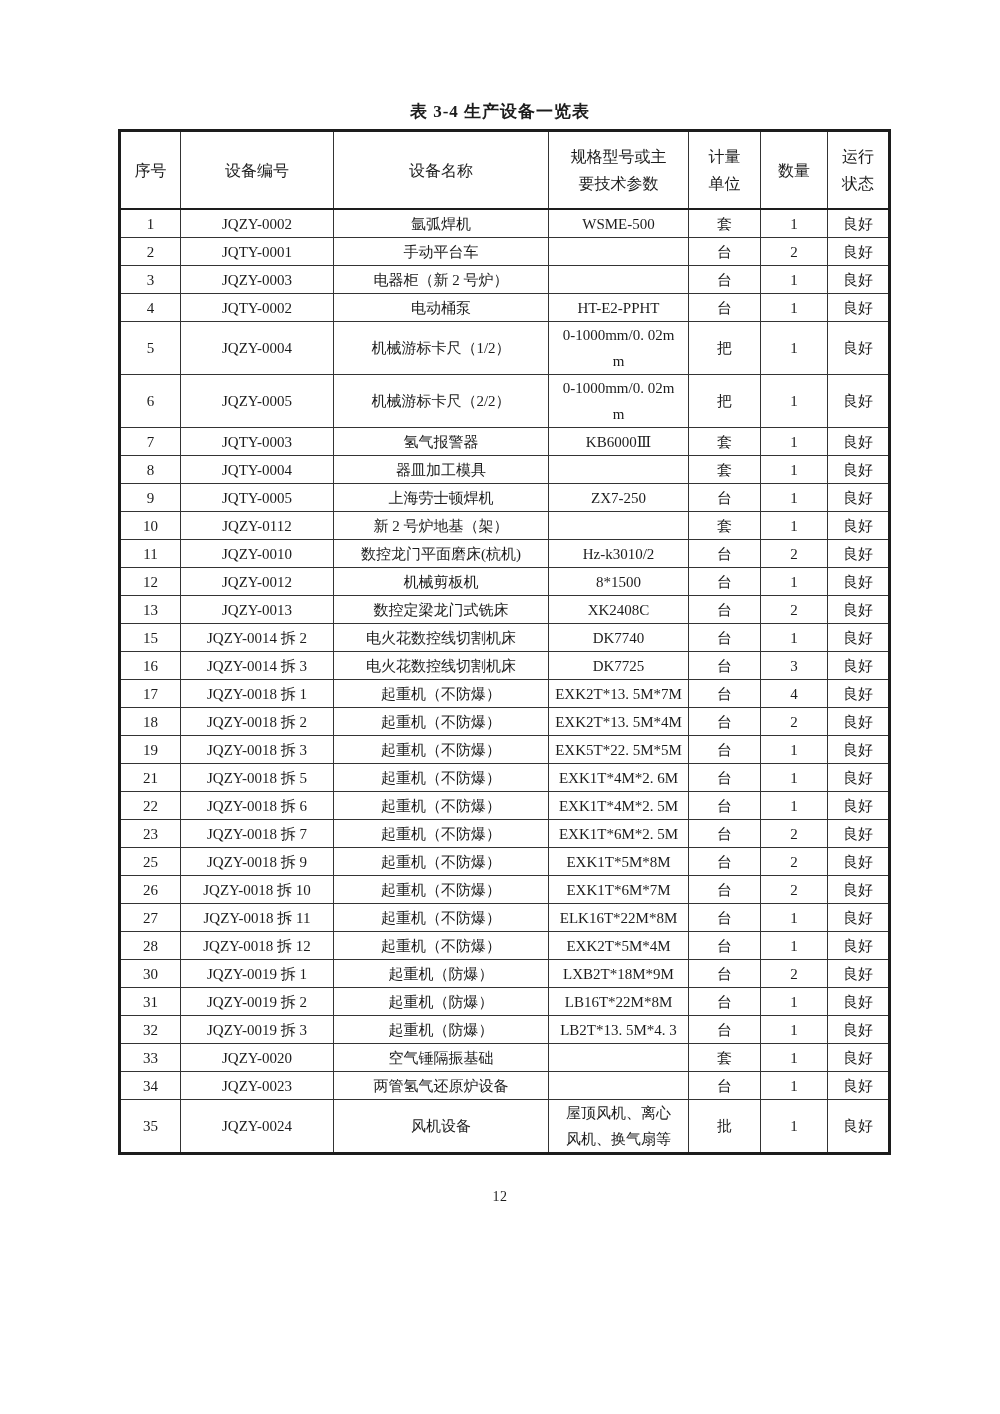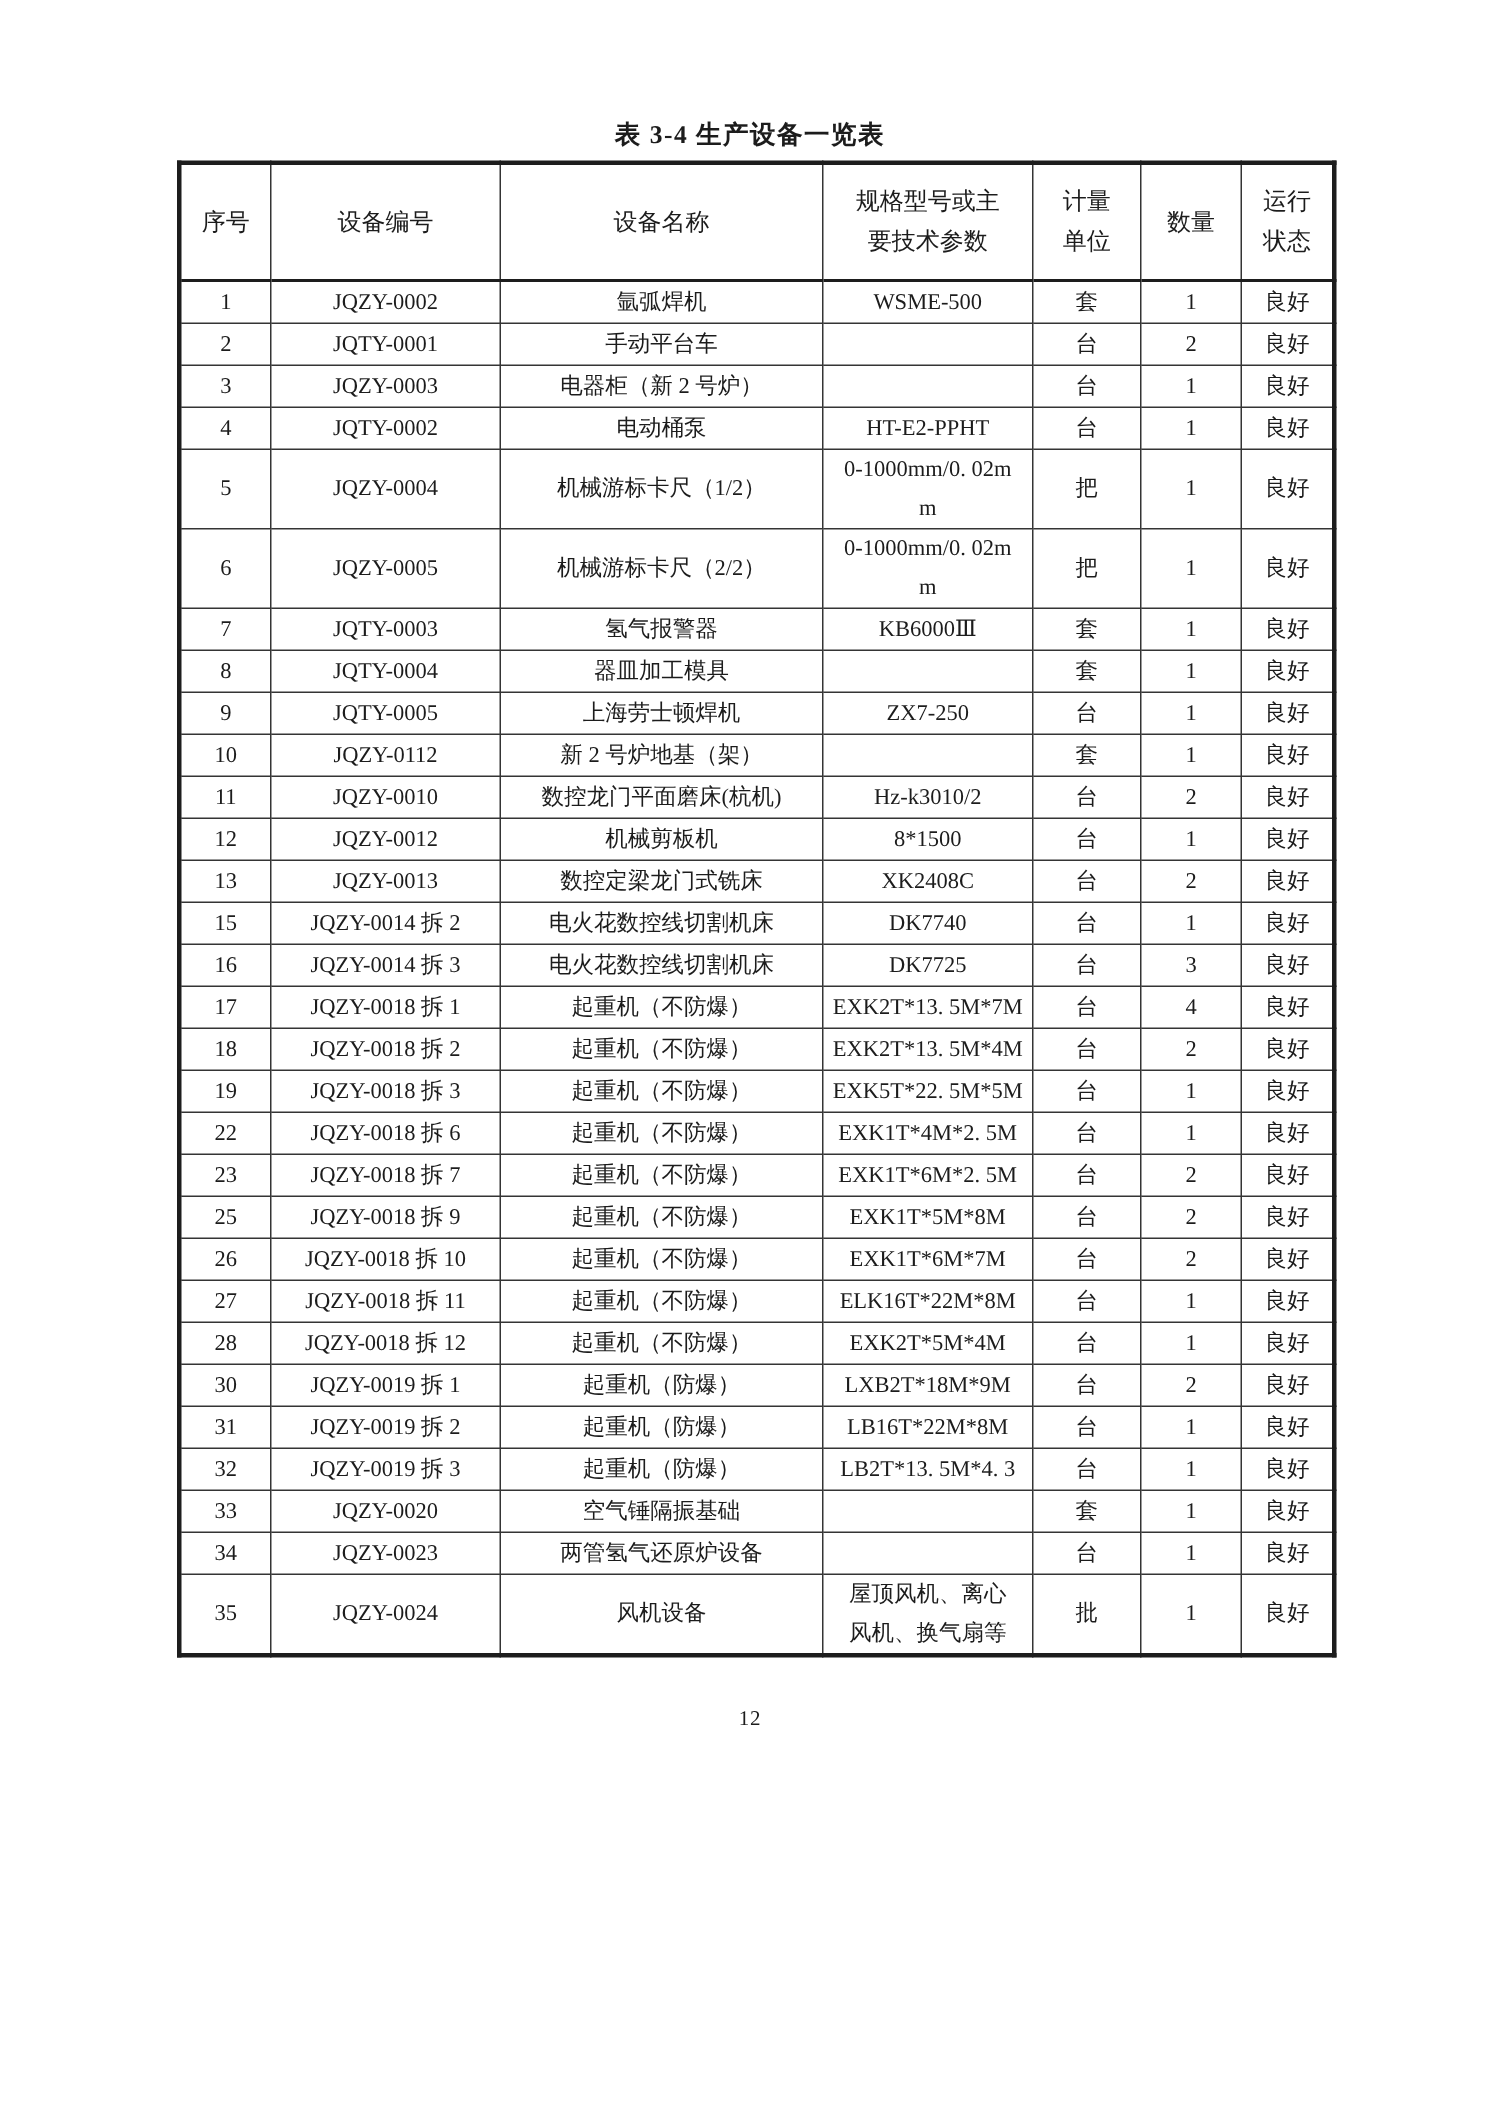--- a/index.html
+++ b/index.html
@@ -7,21 +7,21 @@
     position: relative;
     width: 1000px;
     height: 1414px;
     background: #ffffff;
     font-family: "Liberation Serif", "DejaVu Serif", serif;
     color: #1c1c1c;
     overflow: hidden;
   }
   .doc-title {
     margin: 0;
-    padding-top: 78px;
+    padding-top: 100px;
     text-align: center;
     font-size: 17px;
     font-weight: bold;
     letter-spacing: 1px;
     line-height: 24px;
   }
   table.equip {
     border-collapse: collapse;
     table-layout: fixed;
     width: 770px;
@@ -254,20 +254,29 @@
         <tr>
           <td class="c0">19</td>
           <td class="c1">JQZY-0018 拆 3</td>
           <td class="c2">起重机（不防爆）</td>
           <td class="c3">EXK5T*22. 5M*5M</td>
           <td class="c4">台</td>
           <td class="c5">1</td>
           <td class="c6">良好</td>
         </tr>
         <tr>
+          <td class="c0">21</td>
+          <td class="c1">JQZY-0018 拆 5</td>
+          <td class="c2">起重机（不防爆）</td>
+          <td class="c3">EXK1T*4M*2. 6M</td>
+          <td class="c4">台</td>
+          <td class="c5">1</td>
+          <td class="c6">良好</td>
+        </tr>
+        <tr>
           <td class="c0">22</td>
           <td class="c1">JQZY-0018 拆 6</td>
           <td class="c2">起重机（不防爆）</td>
           <td class="c3">EXK1T*4M*2. 5M</td>
           <td class="c4">台</td>
           <td class="c5">1</td>
           <td class="c6">良好</td>
         </tr>
         <tr>
           <td class="c0">23</td>

